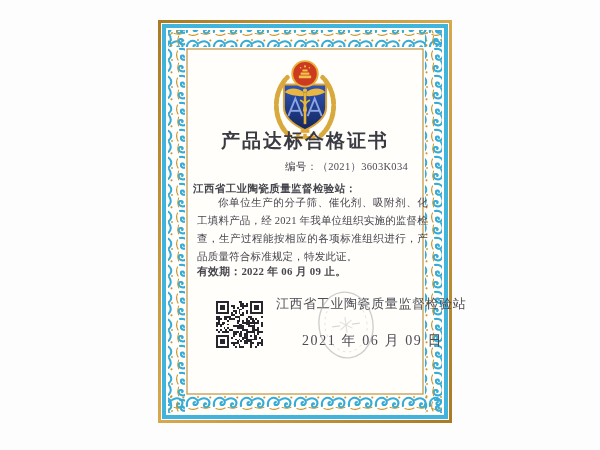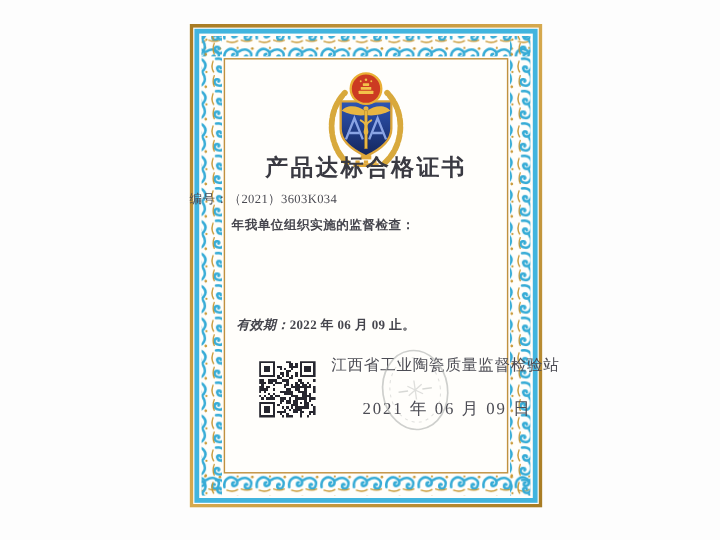--- a/index.html
+++ b/index.html
@@ -24,38 +24,38 @@
   .content{position:absolute;inset:0;}
   .emblem{position:absolute;left:103px;top:36px;width:88px;height:85px;}
   .emblem svg{width:100%;height:100%;}
   .title{
     position:absolute;left:0;top:108px;width:100%;
     font-size:19px;font-weight:700;letter-spacing:2px;
     text-align:center;color:#3a3a42;line-height:26px;white-space:nowrap;
   }
   .number-line{
     position:absolute;left:0;top:139px;right:44px;
-    font-size:10.5px;line-height:15px;text-align:left;color:#4a4a52;
+    font-size:10.5px;line-height:15px;text-align:right;color:#4a4a52;
     letter-spacing:0.3px;white-space:nowrap;
   }
   .recipient{
     position:absolute;left:35px;top:160px;
     font-size:10.5px;font-weight:700;line-height:17px;letter-spacing:0.4px;
     white-space:nowrap;
   }
   .body-text{
     position:absolute;left:39px;top:174px;width:231px;
     font-size:10.5px;line-height:18px;text-indent:2em;
     text-align:justify;letter-spacing:0.2px;
   }
   .validity{
     position:absolute;left:39px;top:242px;
     font-size:10.8px;line-height:18px;letter-spacing:0.3px;white-space:nowrap;
   }
-  .validity .vlabel{font-weight:700;font-style:italic;}
+  .validity .vlabel{font-weight:700;}
   .validity .vvalue{font-weight:600;text-align:center;}
   .qr{position:absolute;left:58px;top:281px;width:47px;height:47px;}
   .qr svg{width:100%;height:100%;}
   .issuer{
     position:absolute;left:118px;top:275px;
     font-size:13px;letter-spacing:0.6px;white-space:nowrap;color:#4c4c54;
   }
   .issue-date{
     position:absolute;left:144px;top:312px;
     font-size:14px;letter-spacing:1.6px;white-space:nowrap;color:#4c4c54;
@@ -148,22 +148,23 @@
             <rect x="56" y="88" width="4" height="2.6"></rect>
             <rect x="38" y="90.6" width="24" height="3.6"></rect>
           </g>
         </svg>
       </div>
 
       <h1 class="title">产品达标合格证书</h1>
 
       <div class="number-line"><span>编号：</span><span>（2021）3603K034</span></div>
 
-      <div class="recipient">年我单位组织实施的监督检查：</div>
-
+      <div class="recipient">江西省工业陶瓷质量监督检验站：</div>
+
+      <p class="body-text">你单位生产的分子筛、催化剂、吸附剂、化工填料产品，经 2021 年我单位组织实施的监督检查，生产过程能按相应的各项标准组织进行，产品质量符合标准规定，特发此证。</p>
 
       <div class="validity"><span class="vlabel">有效期：</span><span class="vvalue">2022 年 06 月 09 止。</span></div>
 
       <div class="qr">
         <svg id="qr-svg" viewBox="0 0 25 25" shape-rendering="crispEdges" aria-hidden="true">
             <rect x="0" y="0" width="1" height="1" fill="#26262f"></rect>
             <rect x="1" y="0" width="1" height="1" fill="#26262f"></rect>
             <rect x="2" y="0" width="1" height="1" fill="#26262f"></rect>
             <rect x="3" y="0" width="1" height="1" fill="#26262f"></rect>
             <rect x="4" y="0" width="1" height="1" fill="#26262f"></rect>

